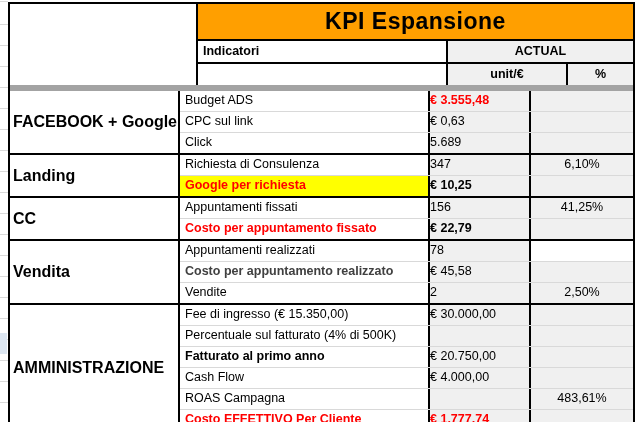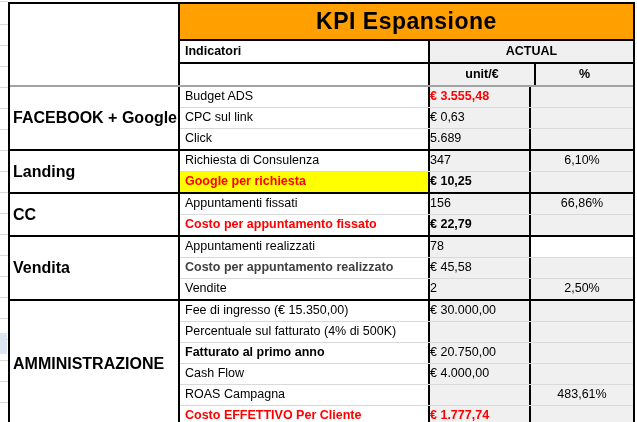--- a/index.html
+++ b/index.html
@@ -15,40 +15,40 @@
     background-position:0 4px;
   }
   .left-strip-blue{
     position:absolute;left:0;top:333px;width:7px;height:21px;background:#dce6f1;
   }
   .tbl{
     position:absolute;left:8px;top:2px;width:627px;
     border:2px solid #000;background:#fff;font-size:12.5px;
   }
   
-  .hdr{display:flex;border-bottom:2px solid #a3a3a3;}
+  .hdr{display:flex;border-bottom:6px solid #a3a3a3;padding-left:18px;}
   .corner-cell{width:170px;border-right:2px solid #000;background:#fff;}
   .hdr-right{flex:1;display:flex;flex-direction:column;}
   .title-cell{
     height:37px;border-bottom:2px solid #000;
     display:flex;align-items:center;justify-content:center;
     font-size:23px;font-weight:bold;letter-spacing:0.5px;
   }
   .hdr-row2{display:flex;height:23px;border-bottom:2px solid #000;}
   .indicatori-cell{
     width:250px;border-right:2px solid #000;font-weight:bold;
     padding-left:5px;line-height:21px;background:#fff;
   }
   .actual-cell{
     flex:1;background:#f0f0f0;font-weight:bold;text-align:center;line-height:21px;
   }
   .hdr-row3{display:flex;height:21px;}
   .hdr-row3 .empty-cell{width:250px;border-right:2px solid #000;background:#fff;}
   .hdr-row3 .unit-cell{
-    width:106px;border-right:2px solid #000;background:#f0f0f0;
+    width:120px;border-right:2px solid #000;background:#f0f0f0;
     font-weight:bold;text-align:center;line-height:20px;
   }
   .hdr-row3 .pct-cell{flex:1;background:#f0f0f0;font-weight:bold;text-align:center;line-height:20px;}
   
   .grp{display:flex;border-bottom:2px solid #000;}
   .grp:last-child{border-bottom:none;}
   .grp-name{
     width:170px;border-right:2px solid #000;background:#fff;
     display:flex;align-items:center;padding-left:3px;
     font-weight:bold;font-size:16px;white-space:nowrap;overflow:hidden;
@@ -130,21 +130,21 @@
               <div class="c-pct"></div>
             </div>
           </div>
         </div>
         <div class="grp">
           <div class="grp-name">CC</div>
           <div class="grp-rows">
             <div class="r">
               <div class="c-label">Appuntamenti fissati</div>
               <div class="c-unit">156</div>
-              <div class="c-pct">66,86%</div>
+              <div class="c-pct">41,25%</div>
             </div>
             <div class="r">
               <div class="c-label red-bold">Costo per appuntamento fissato</div>
               <div class="c-unit bold">€ 22,79</div>
               <div class="c-pct"></div>
             </div>
           </div>
         </div>
         <div class="grp">
           <div class="grp-name">Vendita</div>

